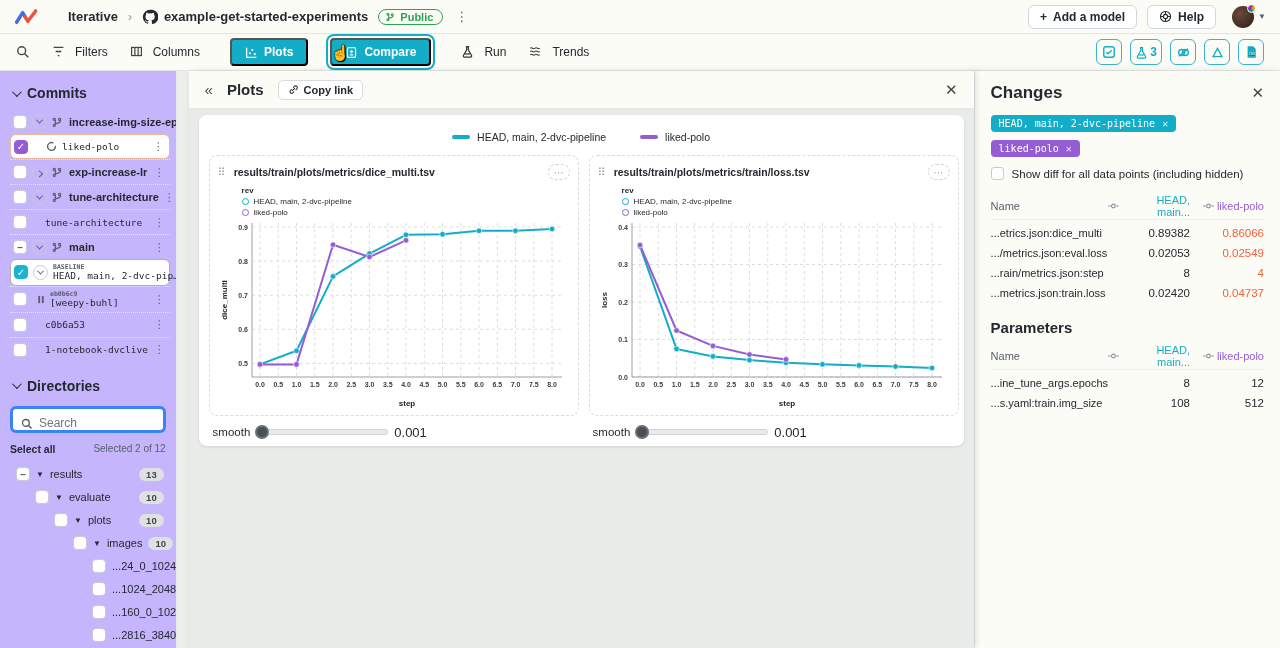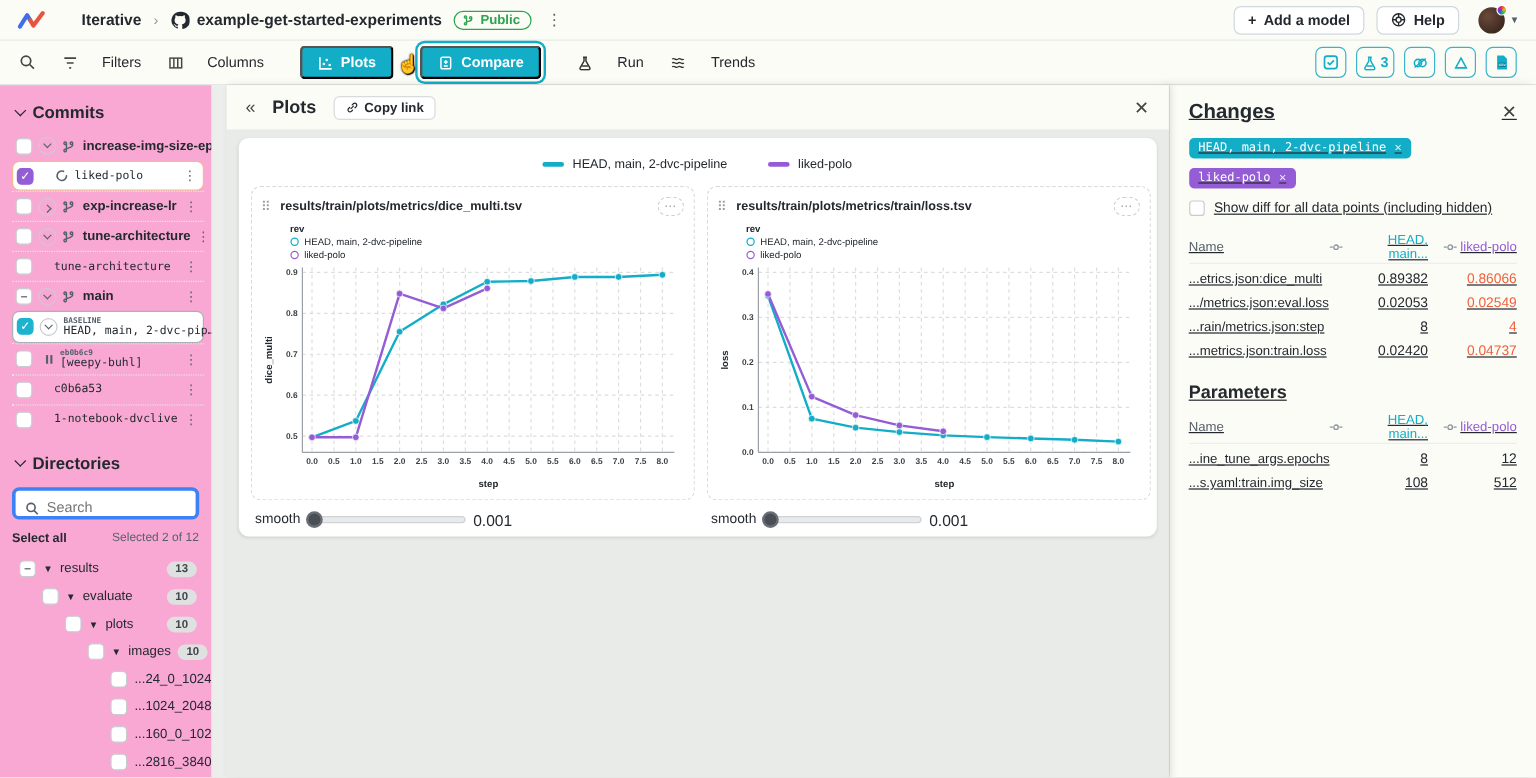--- a/index.html
+++ b/index.html
@@ -16,33 +16,33 @@
   .kebab { color:#57606a; font-size:13px; margin-left:12px; letter-spacing:1px; }
   .topbar-right { margin-left:auto; display:flex; align-items:center; gap:10px; }
   .btn-outline { display:inline-flex; align-items:center; gap:6px; border:1px solid #d0d7de; background:#fff; border-radius:6px; padding:4px 11px; font-size:12px; font-weight:bold; color:#24292f; }
   .avatar-wrap { display:flex; align-items:center; gap:4px; margin-left:6px; }
   .avatar { position:relative; width:22px; height:22px; border-radius:50%; background:radial-gradient(circle at 35% 35%, #6b4a3a, #2b1d16); }
   .avatar .dot { position:absolute; right:-2px; top:-2px; width:9px; height:9px; border-radius:50%; background:conic-gradient(#e34, #fa0, #2c6, #26c, #92d, #e34); border:1px solid #fff; }
   .caret { font-size:8px; color:#57606a; }
 
   
   .toolbar { height:37px; display:flex; align-items:center; padding:0 16px; background:#fcfcf7; border-bottom:1px solid #e4e6e4; gap:22px; }
-  .tool-item { display:inline-flex; align-items:center; gap:20px; font-size:12px; color:#24292f; }
+  .tool-item { display:inline-flex; gap:10px; font-size:12px; color:#24292f; }
   .btn-teal { display:inline-flex; align-items:center; gap:6px; background:#13adc7; color:#fff; font-size:12px; font-weight:bold; border-radius:4px; padding:5px 13px; }
   .btn-teal.focused { box-shadow:0 0 0 2px #fcfcf7, 0 0 0 4px #13adc7; }
   .toolbar-right { margin-left:auto; display:flex; align-items:center; gap:8px; }
   .sq-btn { display:inline-flex; align-items:center; justify-content:center; gap:2px; min-width:26px; height:26px; padding:0 4px; border:1.5px solid #3ab4cc; border-radius:6px; color:#13adc7; font-size:12px; font-weight:bold; background:#fcfcf7; }
   .cursor-hand { position:absolute; left:331px; top:44px; font-size:15px; color:#fff; text-shadow:0 0 1px #000, 0 0 2px #000, 1px 1px 1px #000; z-index:60; }
 
   
   .body { position:absolute; top:71px; left:0; right:0; bottom:0; display:flex; }
-  .sidebar { width:178px; background:#f9a8d4; padding:8px 6px 0 10px; overflow:hidden; border-right:1px solid #e8eae8; }
+  .sidebar { width:178px; background:#c4b5fd; padding:8px 6px 0 10px; overflow:hidden; border-right:1px solid #e8eae8; }
   .gapstrip { width:12px; background:#eceeec; }
   .plots-panel { width:785px; display:flex; flex-direction:column; background:#e9ebe9; box-shadow:2px 0 6px rgba(0,0,0,.12); z-index:5; }
-  .changes-panel { flex:1; background:#fcfcf7; border-left:1px solid #e1e4e8; box-shadow:-3px 0 8px rgba(0,0,0,.10); padding:12px 16px; z-index:4; position:relative;text-decoration:underline; }
+  .changes-panel { flex:1; background:#fcfcf7; border-left:1px solid #e1e4e8; box-shadow:-3px 0 8px rgba(0,0,0,.10); padding:12px 16px; z-index:4; position:relative; }
 
   
   .sec-head { display:flex; align-items:center; gap:8px; font-size:14px; font-weight:bold; padding:6px 2px 8px; }
   .chev { display:inline-block; width:7px; height:7px; border-right:1.6px solid #24292f; border-bottom:1.6px solid #24292f; transform:rotate(45deg) translateY(-2px); }
   .crow { display:flex; align-items:center; gap:5px; padding:4px 3px; border-top:1px dotted #e7e7e2; min-height:25px; }
   .crow:first-child { border-top:none; }
   .crow .lbl-branch { font-size:11px; font-weight:bold; white-space:nowrap; }
   .crow .lbl-mono { font-family:"DejaVu Sans Mono", monospace; font-size:9.5px; white-space:nowrap; }
   .crow .tagcol { display:flex; flex-direction:column; line-height:1.05; }
   .crow .tag { font-size:6.5px; font-weight:bold; color:#57606a; font-family:"DejaVu Sans Mono", monospace; }

